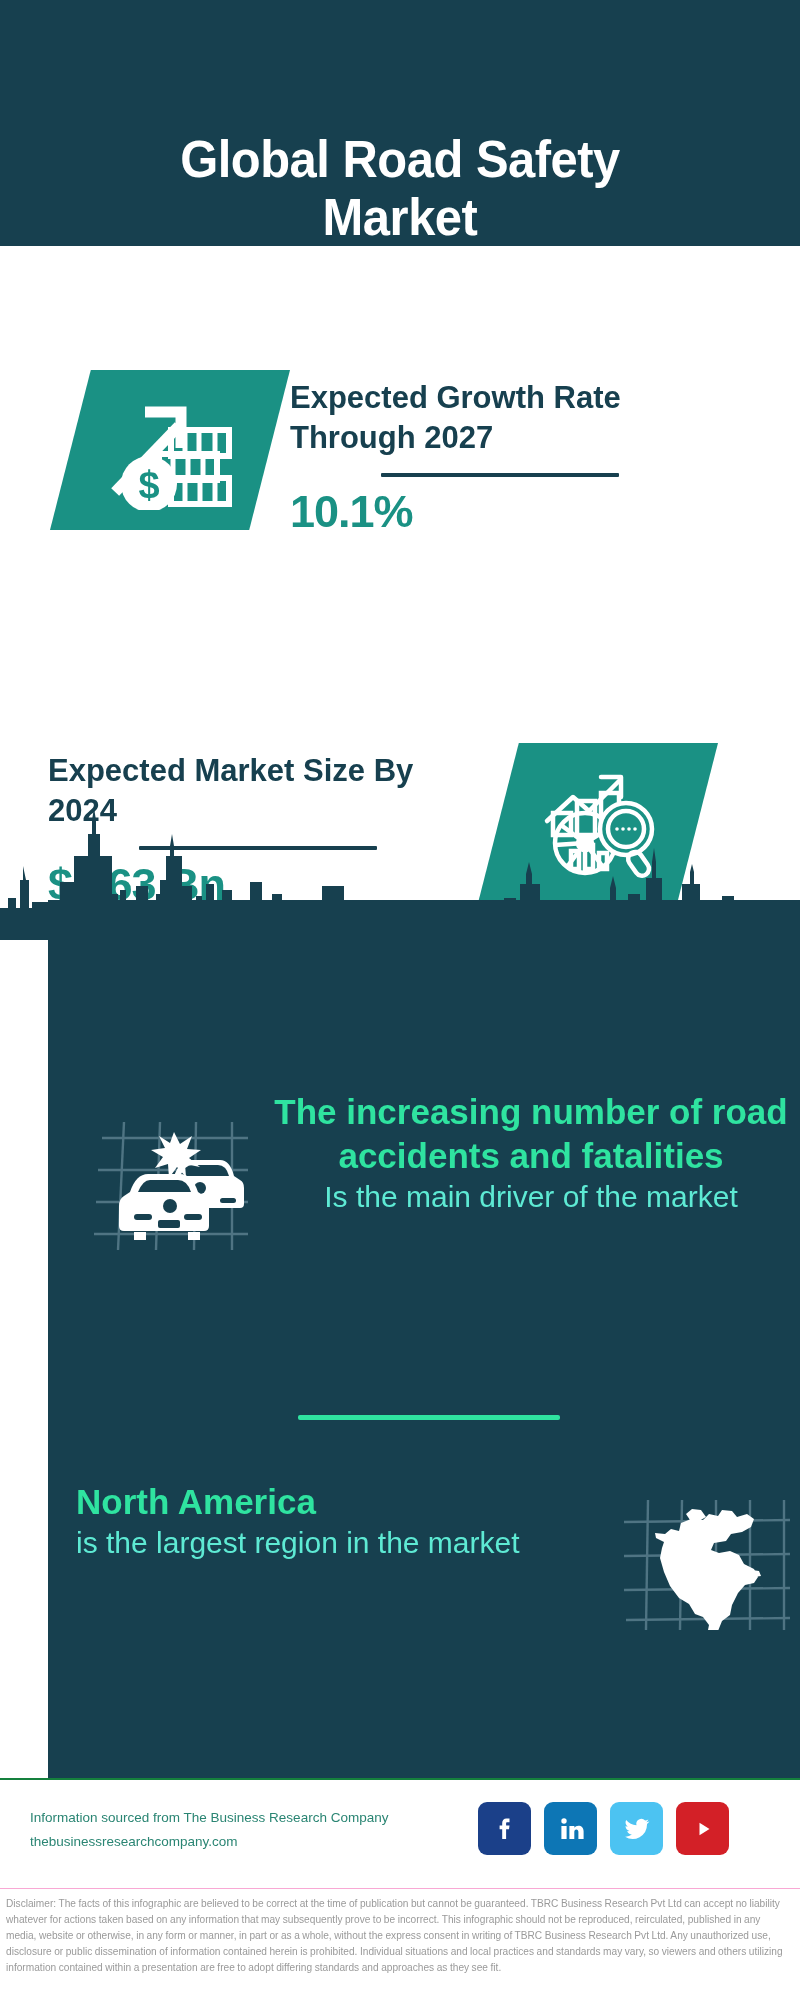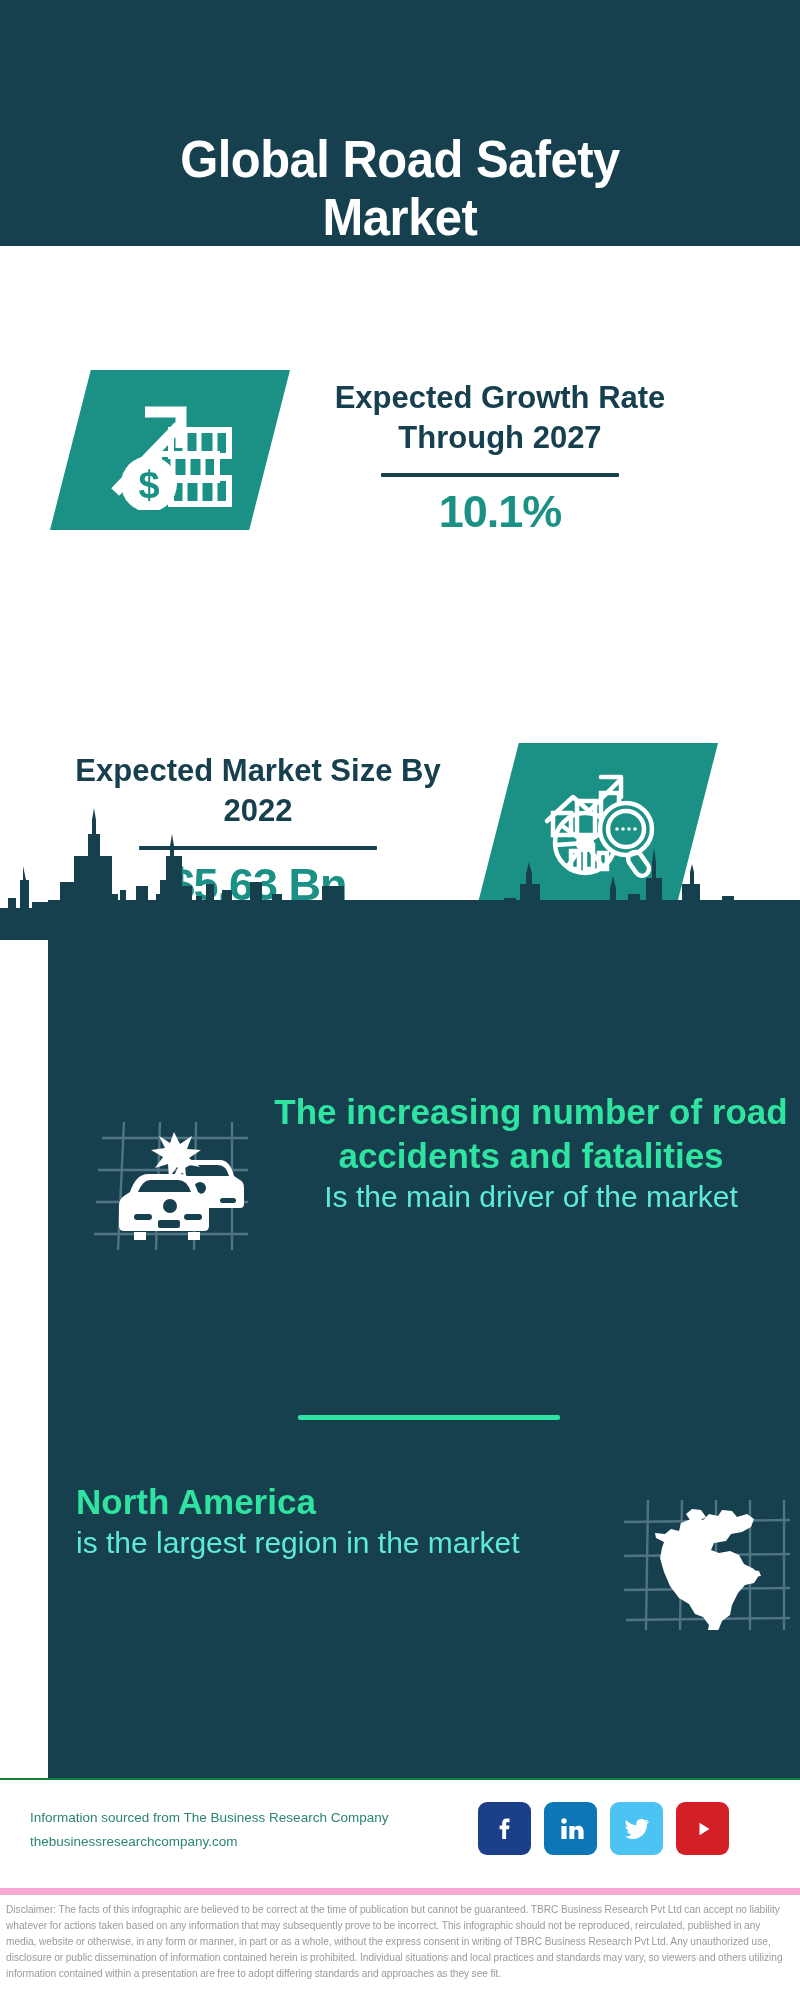--- a/index.html
+++ b/index.html
@@ -40,21 +40,21 @@
   .badge-growth {
     left: 50px; top: 124px; width: 240px; height: 160px;
     clip-path: polygon(17% 0, 100% 0, 83% 100%, 0 100%);
   }
   .badge-market {
     left: 478px; top: 497px; width: 240px; height: 160px;
     clip-path: polygon(17% 0, 100% 0, 83% 100%, 0 100%);
   }
   .badge-growth svg, .badge-market svg { display: block; }
 
-  .stat-block { position: absolute; text-align: center; }
+  .stat-block { position: absolute; text-align: left; }
   .stat-growth { left: 290px; top: 132px; width: 420px; }
   .stat-market { left: 48px; top: 505px; width: 420px; }
 
   .stat-label {
     color: #17404f;
     font-size: 31px;
     font-weight: bold;
     line-height: 1.28;
   }
   .stat-rule {
@@ -116,21 +116,21 @@
     display: flex; align-items: center; justify-content: center;
   }
   .s-fb { background: #1b4089; }
   .s-li { background: #0d76b5; }
   .s-tw { background: #4cc3f2; }
   .s-yt { background: #d32027; }
 
   .disclaimer {
     position: absolute; left: 0; top: 1888px; width: 800px; height: 112px;
     background: #ffffff;
-    border-top: 7px solid #f9a8d4;
+    border-top: 1px solid #f9a8d4;
     padding: 7px 0 0 6px;
   }
   .disclaimer p {
     color: #9a9a9a;
     font-size: 10.3px;
     line-height: 1.55;
     text-align: left;
     word-spacing: -0.3px;
     transform: scaleX(0.985);
     transform-origin: left top;
@@ -171,21 +171,21 @@
       </svg>
     </div>
 
     <div class="stat-block stat-growth">
       <div class="stat-label">Expected Growth Rate Through 2027</div>
       <div class="stat-rule"></div>
       <div class="stat-value">10.1%</div>
     </div>
 
     <div class="stat-block stat-market">
-      <div class="stat-label">Expected Market Size By 2022</div>
+      <div class="stat-label">Expected Market Size By 2024</div>
       <div class="stat-rule"></div>
       <div class="stat-value">$5.63 Bn</div>
     </div>
 
     <div class="para-badge badge-market">
       <svg width="130" height="120" viewBox="0 0 130 120" fill="none" stroke="#fff" stroke-width="4.5">
         <path d="M14 58 L40 34 L56 48 L86 18" stroke-linecap="round" stroke-linejoin="round"></path>
         <path d="M68 14 L88 14 L88 34" stroke-linecap="round" stroke-linejoin="round"></path>
         <rect x="20" y="50" width="18" height="22"></rect>
         <rect x="44" y="38" width="18" height="34"></rect>

